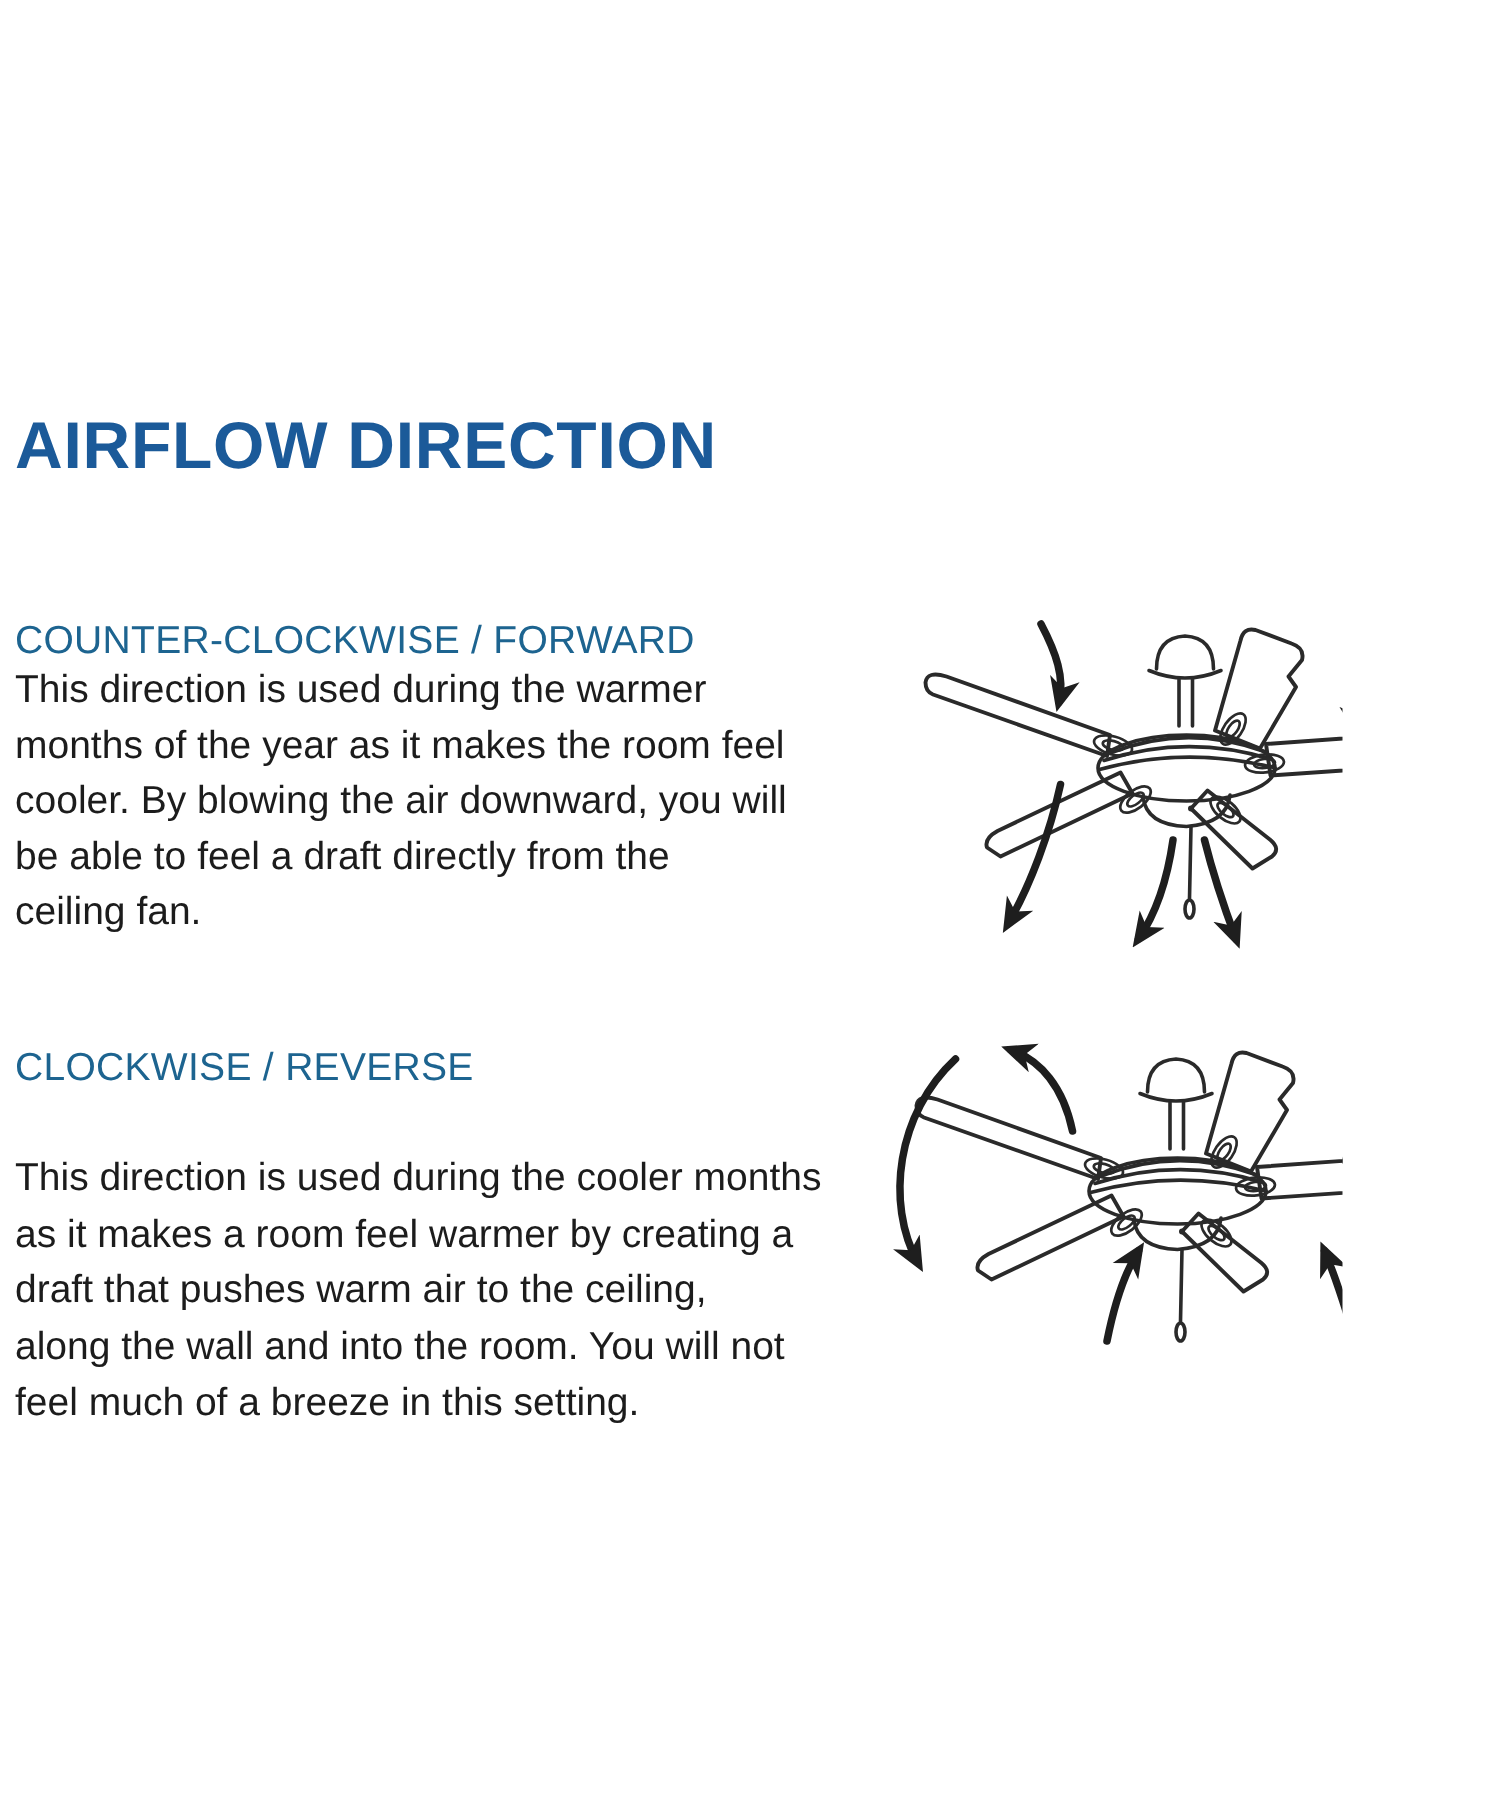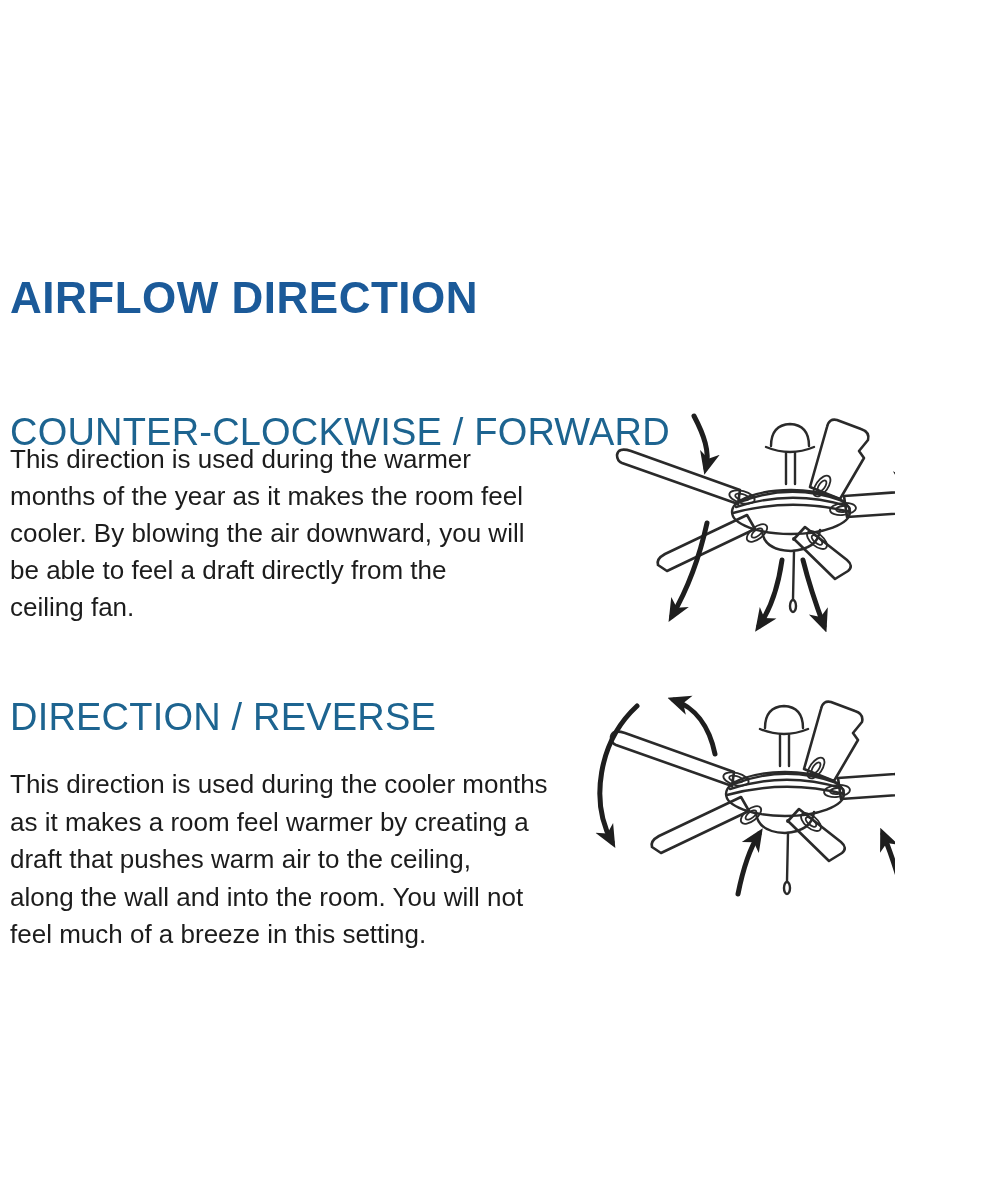--- a/index.html
+++ b/index.html
@@ -26,21 +26,21 @@
     font-size: 44px;
     line-height: 1.0;
     font-weight: 800;
     letter-spacing: 0.5px;
     color: var(--title-blue, #1b5a99);
     white-space: nowrap;
   }
   .section-heading {
     position: absolute;
     left: 10px;
-    font-size: 38px;
+    font-size: 26px;
     line-height: 1.0;
     font-weight: 400;
     letter-spacing: 0.2px;
     color: var(--heading-blue, #1d6490);
     white-space: nowrap;
   }
   .section-body {
     position: absolute;
     left: 10px;
     font-size: 26px;
@@ -148,21 +148,21 @@
         <path class="arrow" d="M327,40 C319,56 313,70 315,86"></path>
         <path class="arrow" d="M117,123 C110,155 97,190 82,216"></path>
         <path class="arrow" d="M192,160 C188,188 180,210 169,226"></path>
         <path class="arrow" d="M213,160 C220,188 228,210 234,226"></path>
         <path class="arrow" d="M325,128 C337,160 347,190 351,214"></path>
       </g>
     </svg>
   </figure>
 
   <section>
-    <h2 class="section-heading heading-2">DIRECTION / REVERSE</h2>
+    <h2 class="section-heading heading-2">CLOCKWISE / REVERSE</h2>
     <p class="section-body body-2">This direction is used during the cooler months
 as it makes a room feel warmer by creating a
 draft that pushes warm air to the ceiling,
 along the wall and into the room. You will not
 feel much of a breeze in this setting.</p>
   </section>
 
   <figure class="figure figure-2">
     <svg viewBox="0 0 420 280">
       <use href="#ceiling-fan" x="4" y="2"></use>

